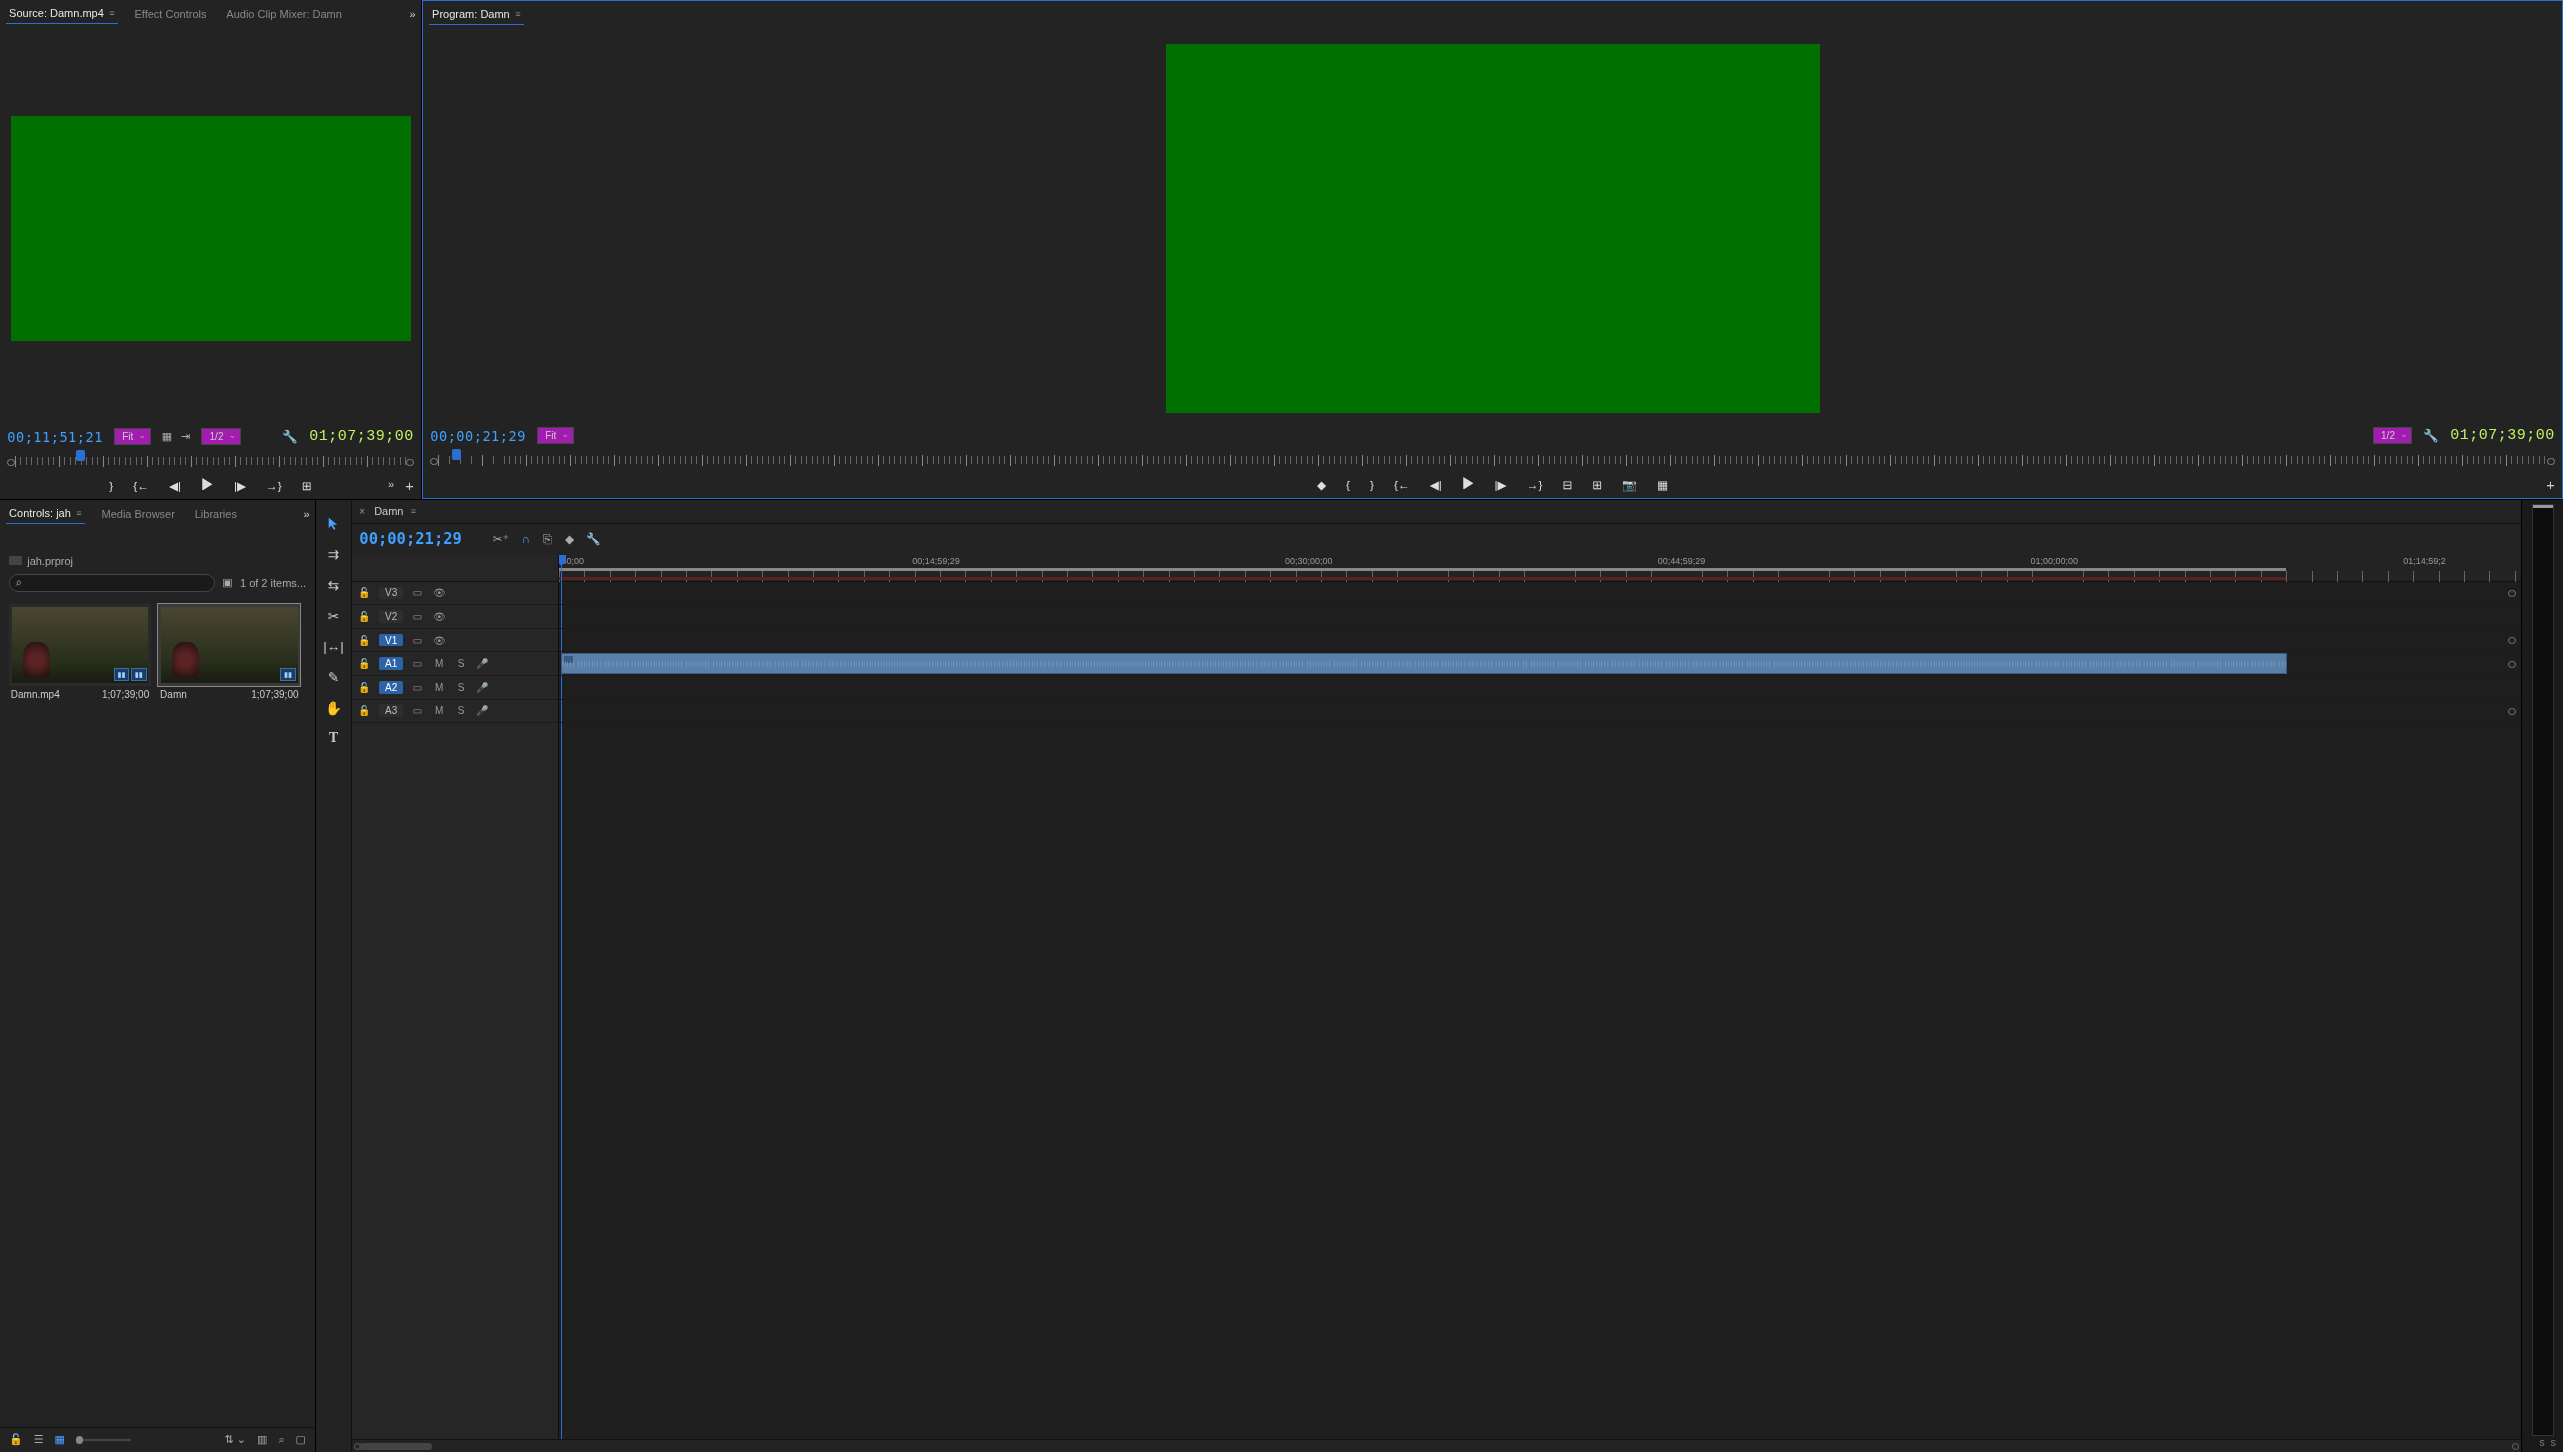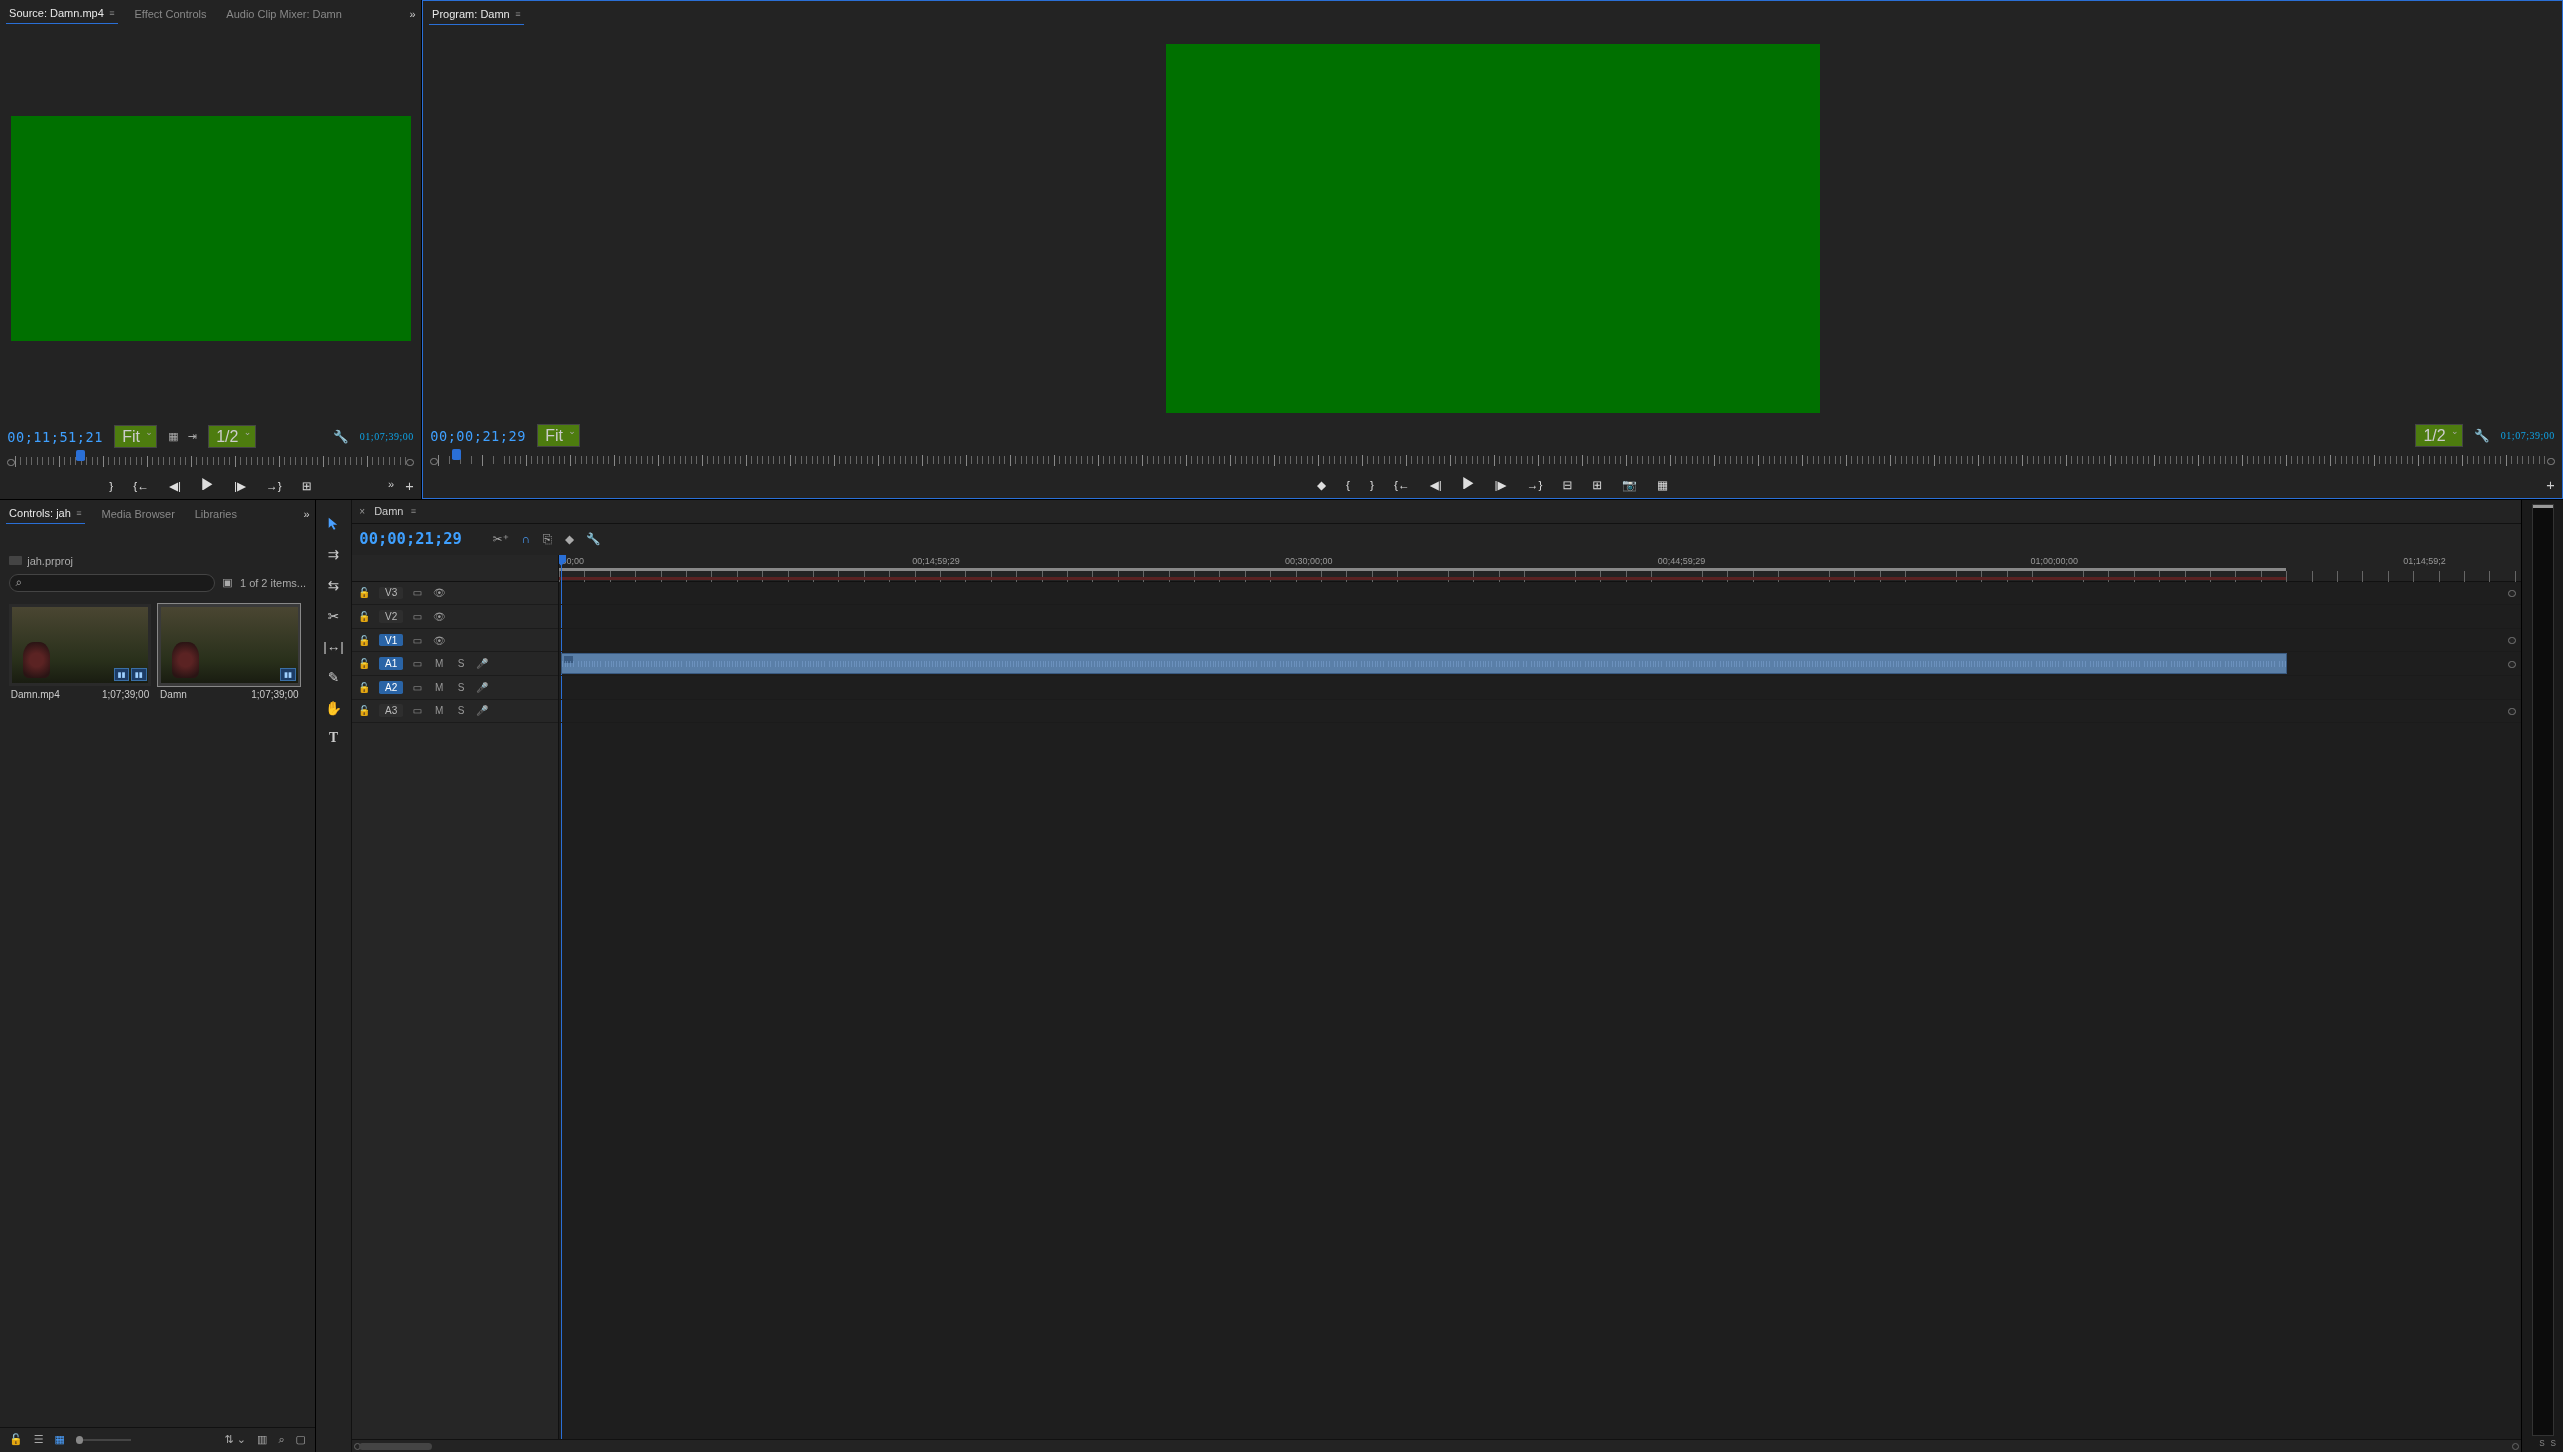--- a/index.html
+++ b/index.html
@@ -18,23 +18,23 @@
 .spacer { flex:1; }
 .chevrons { color:#ccc; font-size:11px; cursor:pointer; }
 
 .video-area { flex:1; display:flex; align-items:center; justify-content:center; background:#232323; padding:11px 5.5px 3.6px; }
 .video-frame { background:#007000; }
 .source-panel .video-frame { width:400px; height:225px; }
 .program-panel .video-frame { width:654px; height:369px; }
 
 .monitor-bar { display:flex; align-items:center; height:27px; padding:0 7.3px; gap:11px; }
 .timecode { color:#3fa0ff; font-family:monospace; font-size:13.6px; letter-spacing:0.5px; }
-.dropdown { background:#4d7c0f; border:0.9px solid #444; padding:1.8px 16.4px 1.8px 7.3px; color:#ccc; position:relative; font-size:16px; cursor:pointer; }
+.dropdown { background:#a21caf; border:0.9px solid #444; padding:1.8px 16.4px 1.8px 7.3px; color:#ccc; position:relative; font-size:10px; cursor:pointer; }
 .dropdown::after { content:"⌄"; position:absolute; right:3.6px; top:0.9px; color:#aaa; font-size:9px; }
-.dur  { color:#0ea5e9; font-family:Liberation Serif, serif; font-size:10px; letter-spacing:0.5px; }
+.dur  { color:#bef264; font-family:Liberation Mono, monospace; font-size:15px; letter-spacing:0.5px; }
 .wrench-icon { color:#aaa; font-size:12.7px; cursor:pointer; }
 .mon-icons { color:#aaa; display:flex; gap:9px; align-items:center; }
 .mon-icons span { cursor:pointer; }
 
 .scrub-bar { height:22px; position:relative; margin:0 7.3px; }
 .scrub-ticks { position:absolute; left:7.3px; right:7.3px; top:7.3px; height:7.3px;
   background:repeating-linear-gradient(90deg,#666 0,#666 0.9px,transparent 0.9px,transparent 5.5px); }
 .scrub-ticks.big { top:5.5px; height:11px; background:repeating-linear-gradient(90deg,#888 0,#888 0.9px,transparent 0.9px,transparent 44px); }
 .scrub-head { position:absolute; top:0; width:9px; height:11px; background:#2a6fd6; border-radius:1.8px; }
 .scrub-end  { position:absolute; top:9px; width:7.3px; height:7.3px; border:0.9px solid #888; border-radius:50%; background:#232323; }

